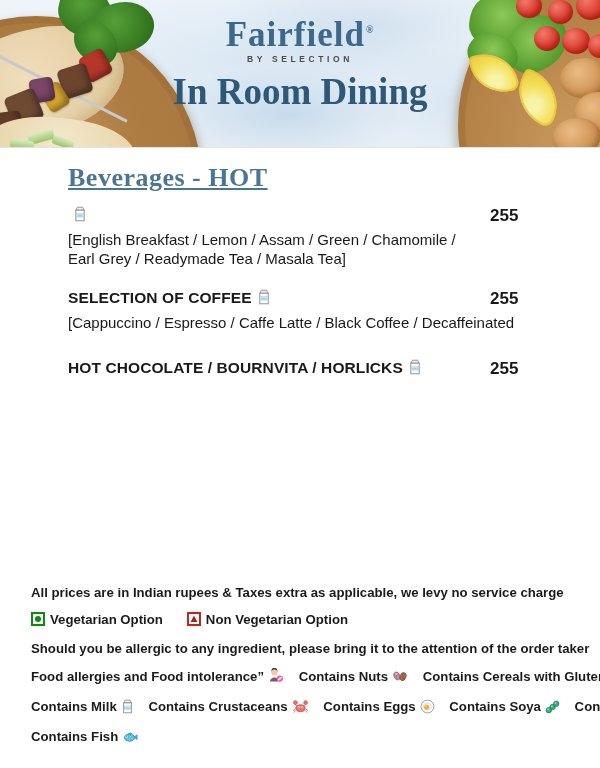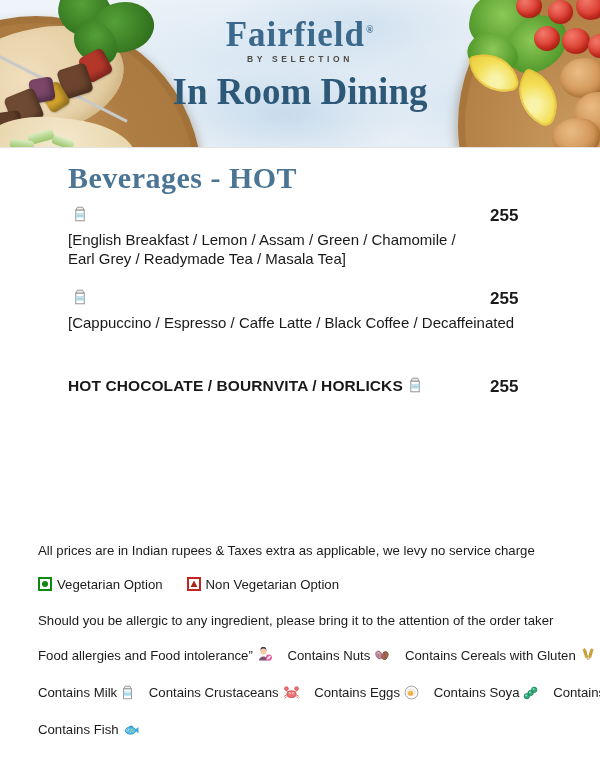--- a/index.html
+++ b/index.html
@@ -65,37 +65,37 @@
     font-size:8.5px; font-weight:700; letter-spacing:3.6px; color:#4f4b45; margin-top:1px;
   }
   .page-title {
     font-family:"Liberation Serif", serif; font-size:37px; font-weight:700;
     color:#2e5878; margin-top:8px; line-height:40px;
   }
 
   
   .menu { margin:12px 0 0 68px; width:500px; }
   .section-title {
-    font-family:"Liberation Serif", serif; font-size:30px; font-weight:600;
-    color:#4b7594; line-height:36px; letter-spacing:.5px;
+    font-family:"Liberation Serif", serif; font-size:26px; font-weight:600;
+    color:#4b7594; line-height:36px; letter-spacing:.5px;text-decoration:underline;
   }
   .item { position:relative; }
   .item-1 { margin-top:9px; }
   .item-2 { margin-top:20px; }
-  .item-3 { margin-top:44px; }
+  .item-3 { margin-top:26px; }
   .item-head { position:relative; line-height:20px; white-space:nowrap; }
   .item-name { font-size:15.5px; font-weight:700; letter-spacing:.1px; }
   .price { position:absolute; left:422px; top:1px; font-size:17px; font-weight:600; }
   .item-desc { margin-top:3px; line-height:19px; font-size:15px; white-space:nowrap; }
   .desc-line { display:block; }
   .ic { display:inline-block; vertical-align:-2px; margin-left:5px; }
 
   
   .legend { position:absolute; left:22px; bottom:10px; width:566px; font-size:13.2px; line-height:18.4px; color:#1b1b1b; }
-  .legend p { margin:16px; white-space:nowrap; }
+  .legend p { margin:9px; white-space:nowrap;font-weight:bold; }
   .seg { margin-right:11px; white-space:nowrap; }
   .seg .ic { margin-left:4px; vertical-align:-2.5px; }
   .veg-line .ic { margin:0 5px 0 0; vertical-align:-2px; }
   .veg-gap { display:inline-block; width:24px; }
 </style>
 </head>
 <body>
 
 <div class="page">
 
@@ -159,21 +159,21 @@
         <span class="price">255</span>
       </div>
       <div class="item-desc">
         <span class="desc-line">[English Breakfast / Lemon / Assam / Green / Chamomile /</span>
         <span class="desc-line">Earl Grey / Readymade Tea / Masala Tea]</span>
       </div>
     </div>
 
     <div class="item item-2">
       <div class="item-head">
-        <span class="ic"><svg width="14" height="17" viewBox="0 0 14 17">
+        <span class="item-name">SELECTION OF COFFEE</span><span class="ic"><svg width="14" height="17" viewBox="0 0 14 17">
               <path d="M2.8,5.2 L4.4,2.2 h5.2 L11.2,5.2 z" fill="#efefef" stroke="#8b8b8b" stroke-width="0.9"></path>
               <rect x="2.8" y="5.2" width="8.4" height="10.6" fill="#fdfdfd" stroke="#8b8b8b" stroke-width="0.9"></rect>
               <rect x="3.3" y="8" width="7.4" height="4.4" fill="#a6dbee"></rect>
               <circle cx="7" cy="10" r="1.1" fill="#f4a6b0"></circle>
               <rect x="4.3" y="8.7" width="5.4" height="0.8" fill="#ffffff" opacity="0.8"></rect>
             </svg></span>
         <span class="price">255</span>
       </div>
       <div class="item-desc">
         <span class="desc-line">[Cappuccino / Espresso  / Caffe Latte / Black Coffee / Decaffeinated</span>

